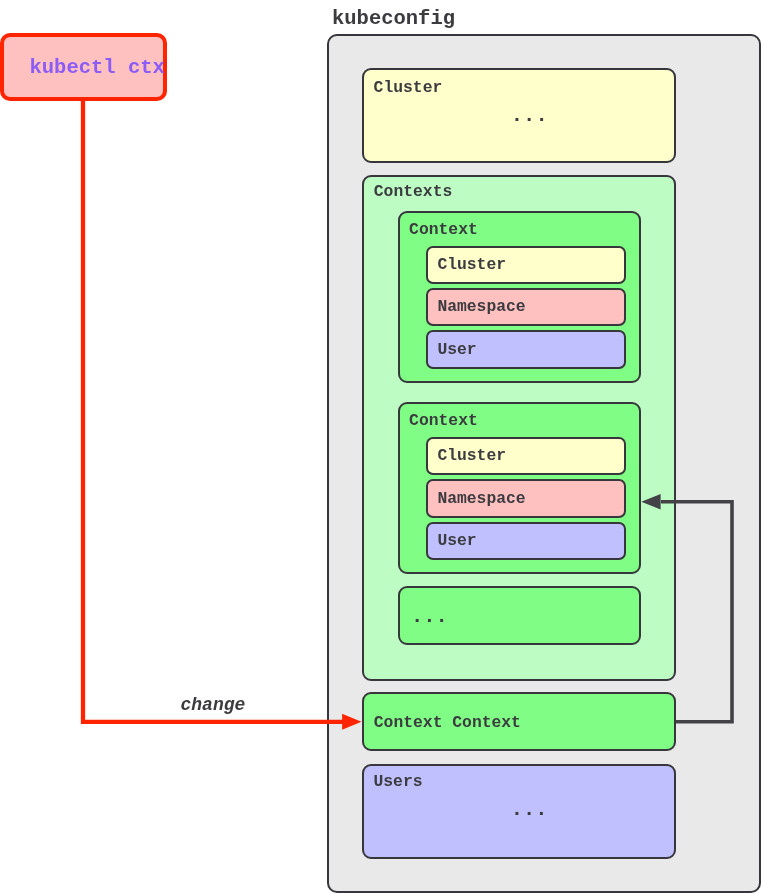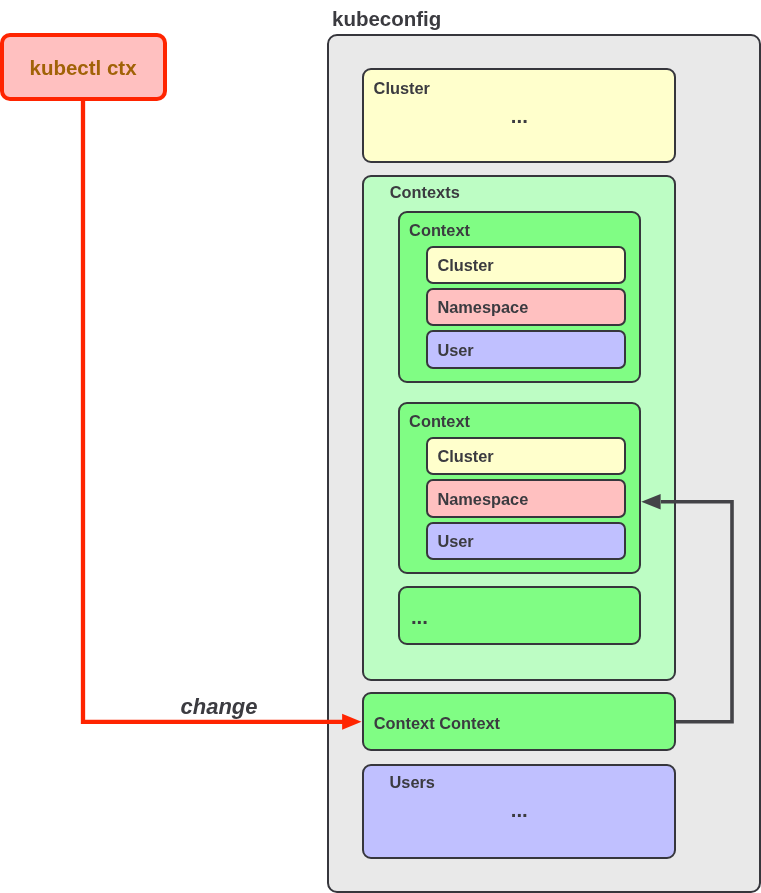--- a/index.html
+++ b/index.html
@@ -1,38 +1,38 @@
 <!DOCTYPE html>
 <html><head>
 <meta charset="utf-8">
 <title>kubeconfig diagram</title>
 <style>
   html,body{margin:0;padding:0;background:#ffffff;}
   body{width:761px;height:893px;position:relative;overflow:hidden;
        font-family:"Liberation Sans",sans-serif;}
-  .stage{position:absolute;left:0;top:0;width:761px;height:627px;}
+  .stage{position:absolute;left:0;top:0;width:761px;height:627px;font-family:Liberation Mono, monospace;}
 
   .node{position:absolute;box-sizing:border-box;border-style:solid;border-width:2.4px;}
   .node.actor{border-width:4.3px;}
 
   .lbl{position:absolute;font-weight:bold;white-space:nowrap;line-height:1;
        transform:translateZ(0);font-size:16.35px;}
   .lbl.big{font-size:20.5px;}
-  .lbl.italic{font-style:italic;font-size:22px;}
+  .lbl.italic{font-style:italic;font-size:18px;}
 
   
   #kubeconfig-panel          {left:326.7px; top:33.7px;  width:434px;   height:859px;   border-radius:10px;}
   #kubeconfig-title          {left:332px;   top:8.5px;}
 
   #clusters-box              {left:361.6px; top:68.2px;  width:314.5px; height:95.2px;  border-radius:9px;}
   #clusters-label            {left:373.6px; top:80.3px;}
   #clusters-ellipsis         {left:510.8px; top:106.3px;}
 
   #contexts-box              {left:361.6px; top:175.4px; width:314.5px; height:505.8px; border-radius:9px;}
-  #contexts-label            {left:373.8px; top:184px;margin-left:16px;}
+  #contexts-label            {left:373.8px; top:184px;}
 
   #context-box-1             {left:397.6px; top:210.6px; width:243.6px; height:172.3px; border-radius:9px;}
   #context-1-label           {left:409.1px; top:222.1px;}
   #context-1-cluster         {left:425.7px; top:245.8px; width:200.4px; height:38.2px;  border-radius:7px;}
   #context-1-cluster-label   {left:437.4px; top:256.9px;}
   #context-1-namespace       {left:425.7px; top:288.1px; width:200.4px; height:38.2px;  border-radius:7px;}
   #context-1-namespace-label {left:437.4px; top:299.2px;}
   #context-1-user            {left:425.7px; top:330.4px; width:200.4px; height:38.2px;  border-radius:7px;}
   #context-1-user-label      {left:437.4px; top:341.5px;}
 
@@ -45,21 +45,21 @@
   #context-2-user            {left:425.7px; top:521.7px; width:200.4px; height:38.2px;  border-radius:7px;}
   #context-2-user-label      {left:437.4px; top:532.8px;}
 
   #contexts-more-box         {left:397.6px; top:585.6px; width:243.6px; height:59.8px;  border-radius:9px;}
   #contexts-more-label       {left:410.9px; top:606.5px;}
 
   #current-context-box       {left:361.6px; top:692.1px; width:314.5px; height:59.4px;  border-radius:9px;}
   #current-context-label     {left:373.8px; top:714.8px;}
 
   #users-box                 {left:361.6px; top:763.5px; width:314.5px; height:95px;    border-radius:9px;}
-  #users-label               {left:373.5px; top:773.5px;margin-left:16px;}
+  #users-label               {left:373.5px; top:773.5px;}
   #users-ellipsis            {left:510.7px; top:800.4px;}
 
   #kubectl-ctx-box           {left:-0.4px;  top:32.9px;  width:167.5px; height:68px;    border-radius:10px;}
   #kubectl-ctx-label         {left:29.5px;  top:57.7px;}
 
   #change-label              {left:180.5px; top:696.4px;}
 
   #connectors{position:absolute;left:0;top:0;}
 </style>
 </head>
@@ -105,21 +105,21 @@
   <div class="lbl big" id="contexts-more-label" style="color: rgb(59, 59, 64);">...</div>
 
   <div class="node" id="current-context-box" style="background: rgb(128, 253, 132); border-color: rgb(54, 54, 60);"></div>
   <div class="lbl" id="current-context-label" style="color: rgb(59, 59, 64);">Context Context</div>
 
   <div class="node" id="users-box" style="background: rgb(192, 192, 255); border-color: rgb(54, 54, 60);"></div>
   <div class="lbl" id="users-label" style="color: rgb(59, 59, 64);">Users</div>
   <div class="lbl big" id="users-ellipsis" style="color: rgb(59, 59, 64);">...</div>
 
   <div class="node actor" id="kubectl-ctx-box" style="background: rgb(255, 192, 192); border-color: rgb(255, 36, 0);"></div>
-  <div class="lbl big" id="kubectl-ctx-label" style="color: #a16207;">kubectl ctx</div>
+  <div class="lbl big" id="kubectl-ctx-label" style="color: #8b5cf6;">kubectl ctx</div>
 
   <div class="lbl big italic" id="change-label" style="color: rgb(59, 59, 64);">change</div>
 
   <svg id="connectors" width="761" height="893" shape-rendering="geometricPrecision">
     <path d="M 83 99 L 83 721.8 L 343 721.8" fill="none" stroke-width="4.3" stroke-linecap="butt" stroke="#ff2400"></path>
     <path d="M 361.5 721.8 L 342.1 713.8 L 342.1 729.8 Z" fill="#ff2400"></path>
     <path d="M 676 721.8 L 732 721.8 L 732 501.75 L 661 501.75" fill="none" stroke-width="3.6" stroke-linejoin="miter" stroke-linecap="butt" stroke="#434347"></path>
     <path d="M 641.25 501.75 L 660.6 494.1 L 660.6 509.4 Z" fill="#434347"></path>
   </svg>
 </div>

